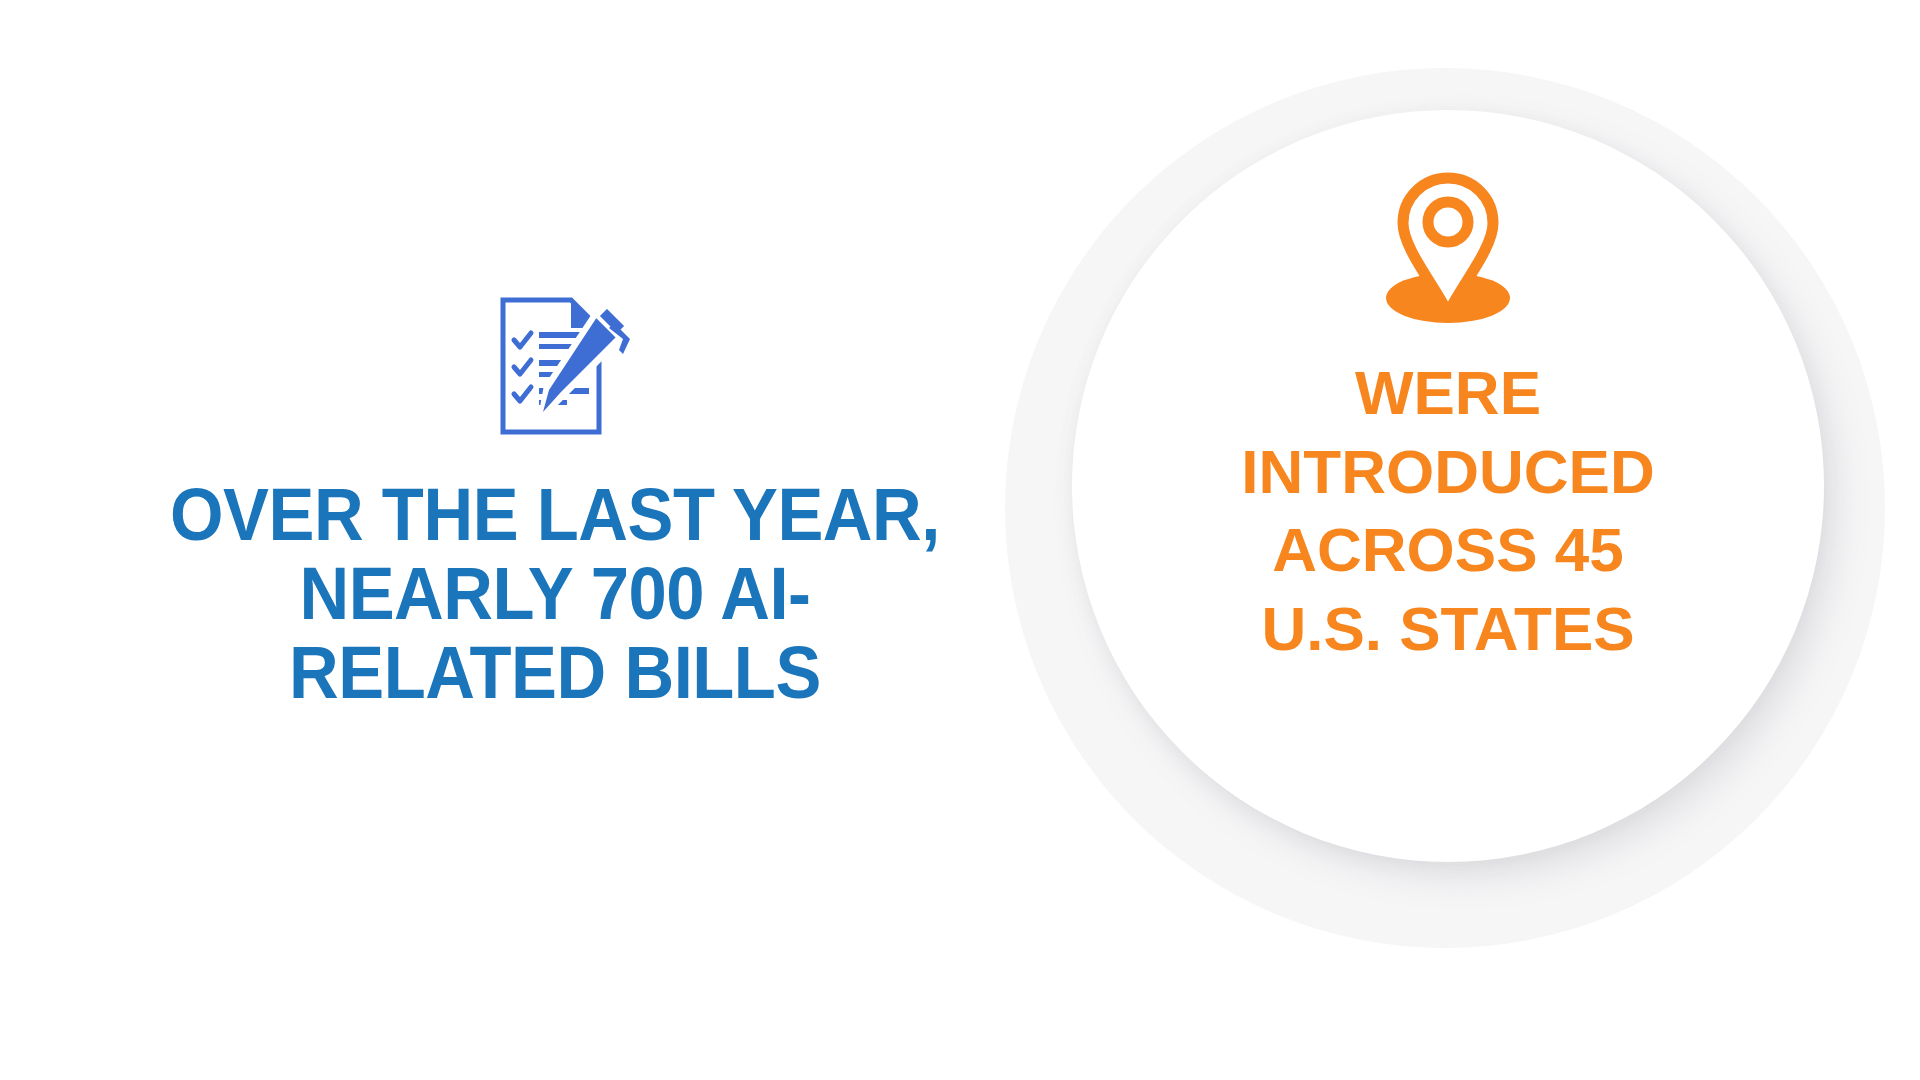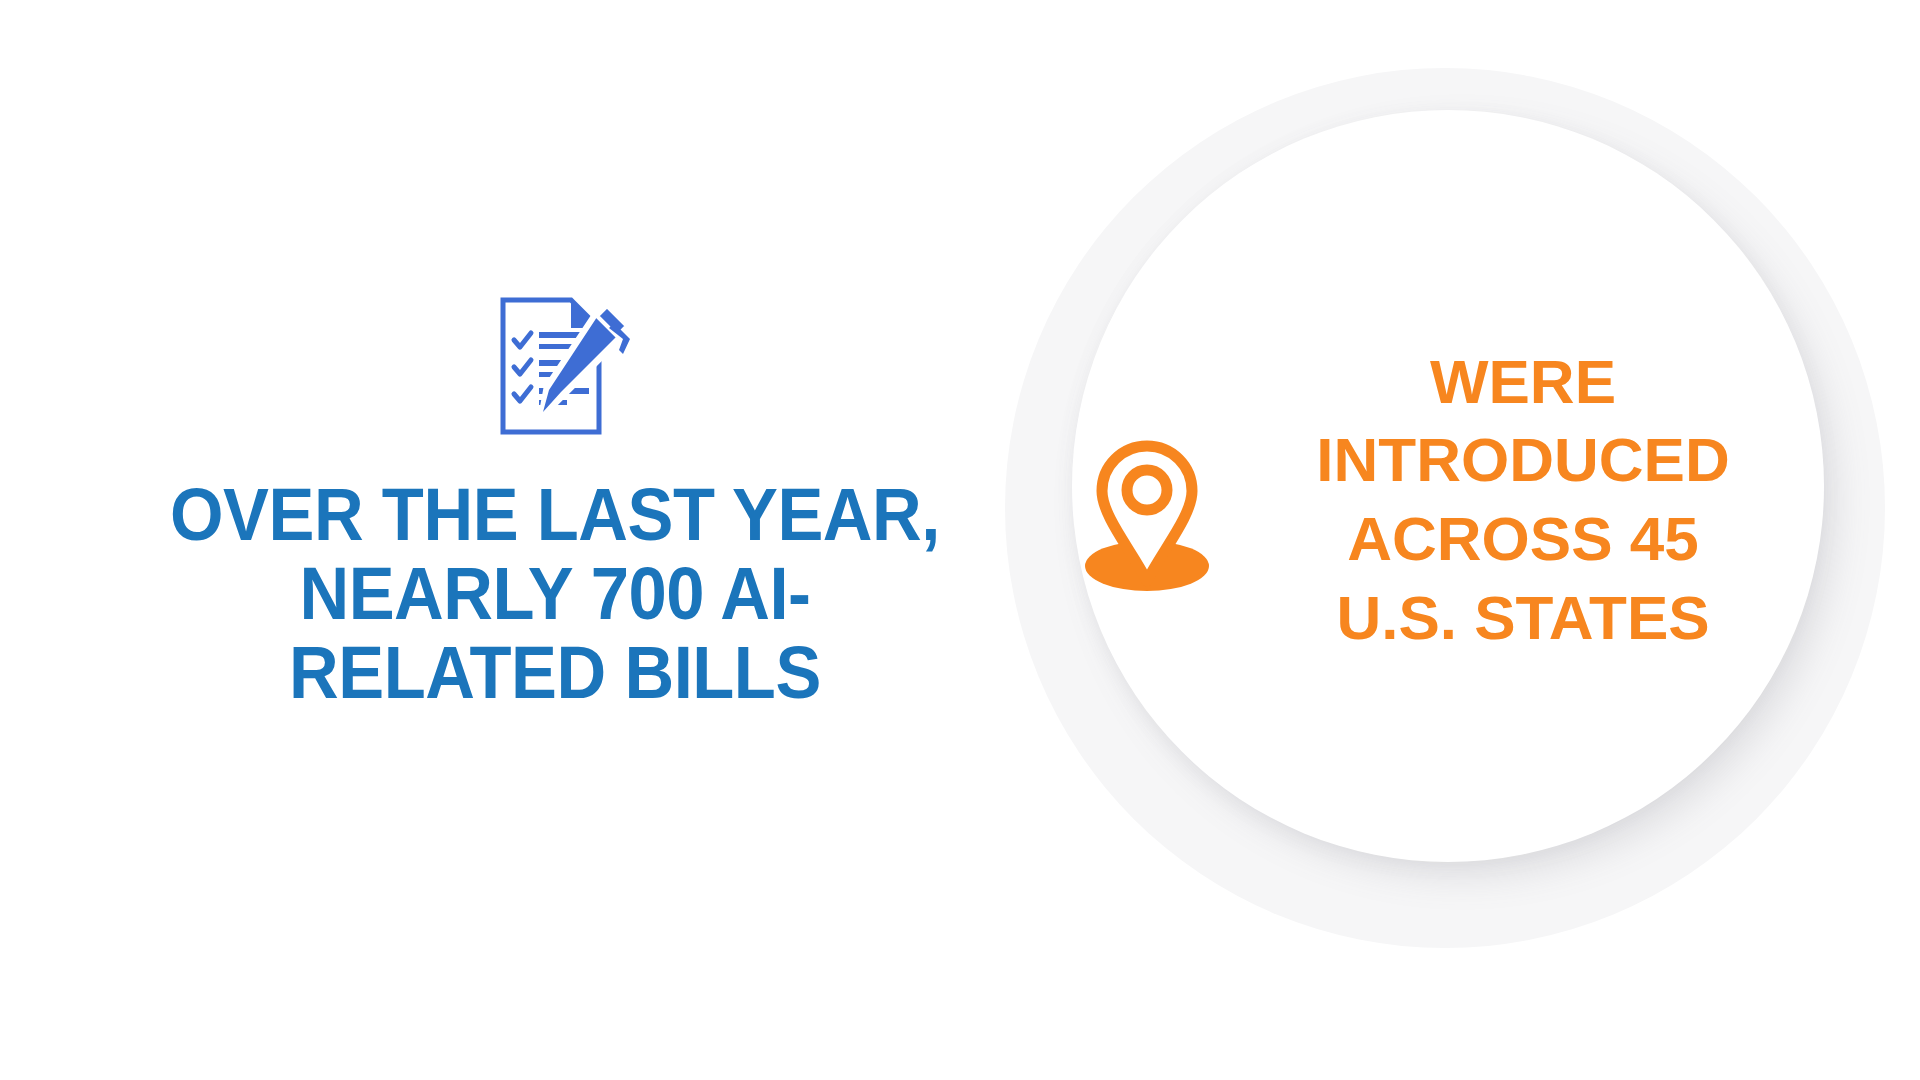--- a/index.html
+++ b/index.html
@@ -83,21 +83,21 @@
                 0 4px 18px rgba(120,120,128,0.07);
   }
   #circle-content {
     position: absolute;
     left: 112px;
     top: 110px;
     width: 752px;
     height: 752px;
     border-radius: 50%;
     display: flex;
-    flex-direction: row;
+    flex-direction: column;
     align-items: center;
     justify-content: flex-start;
   }
   #pin-icon-wrap {
     margin-top: 58px;
     width: 150px;
     height: 158px;
   }
   #pin-icon-wrap svg { display: block; width: 150px; height: 158px; }
 

